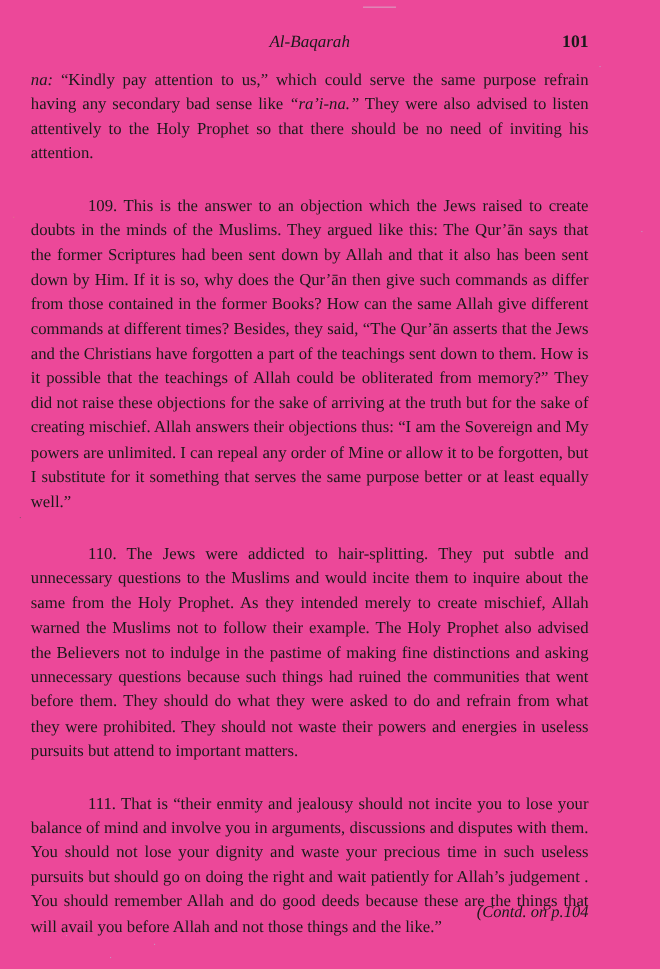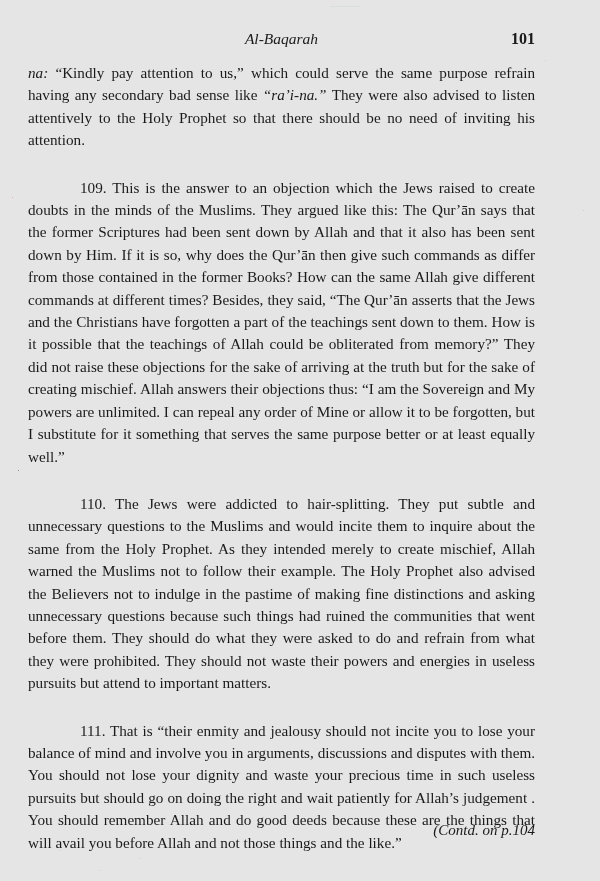--- a/index.html
+++ b/index.html
@@ -1,18 +1,18 @@
 <!DOCTYPE html>
 <html><head>
 <meta charset="utf-8">
 <style>
   html, body { margin: 0; padding: 0; background: #ffffff; }
   body { width: 600px; height: 881px; position: relative; overflow: hidden;
          font-family: "Liberation Serif", "DejaVu Serif", serif; color: #1a1a1a; }
-  .page { position: absolute; left: 0; top: 0; width: 600px; height: 881px; background: #e5e5e5; }
+  .page { position: absolute; left: 0; top: 0; width: 600px; height: 881px; background: #ec4899; }
   .running-head { position: absolute; top: 30px; left: 28px; width: 507px; height: 22px; }
   .running-title { position: absolute; left: 0; right: 0; text-align: center; font-style: italic;
                    font-size: 15.5px; top: 0; }
   .page-number { position: absolute; right: 0; top: 0; font-weight: bold; font-size: 16px; margin-left: 44px; }
   .body-text { position: absolute; left: 28px; top: 62px; width: 507px; }
   .para { margin: 0; font-size: 15.2px; line-height: 22.4px; text-align: justify; }
   .para.indent { text-indent: 52px; }
   .para + .para { margin-top: 25px; }
   .note-num { }
   em { font-style: italic; }

